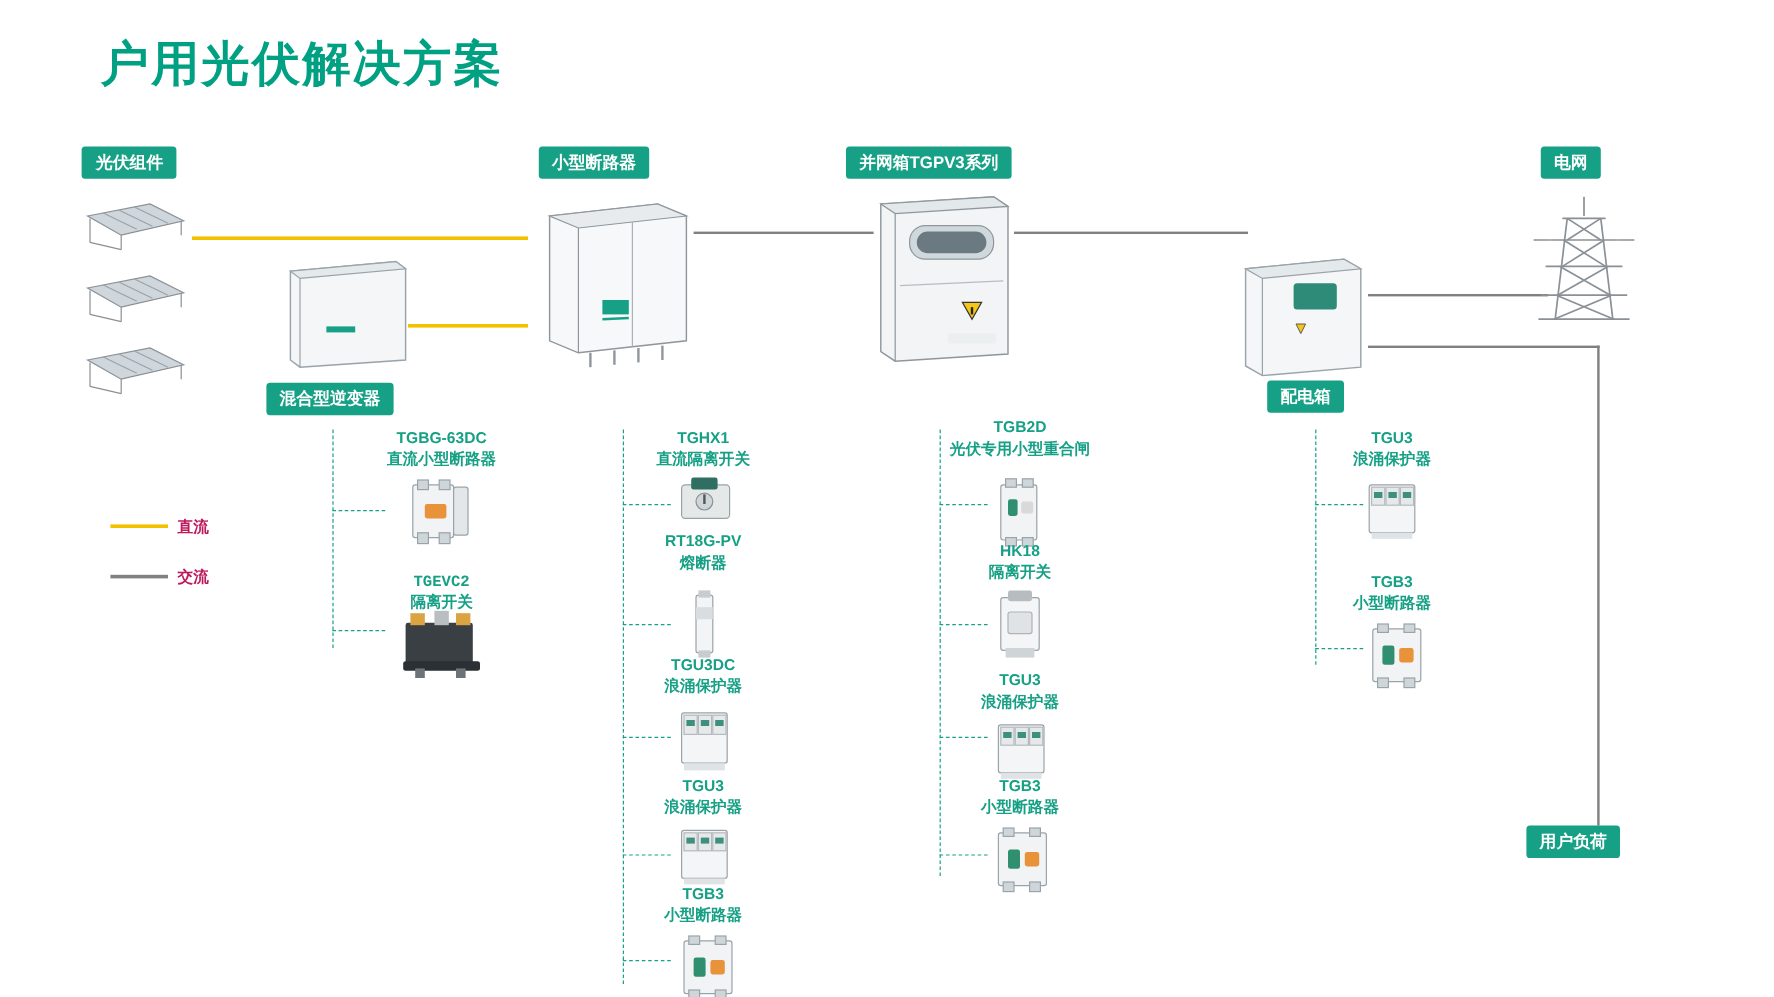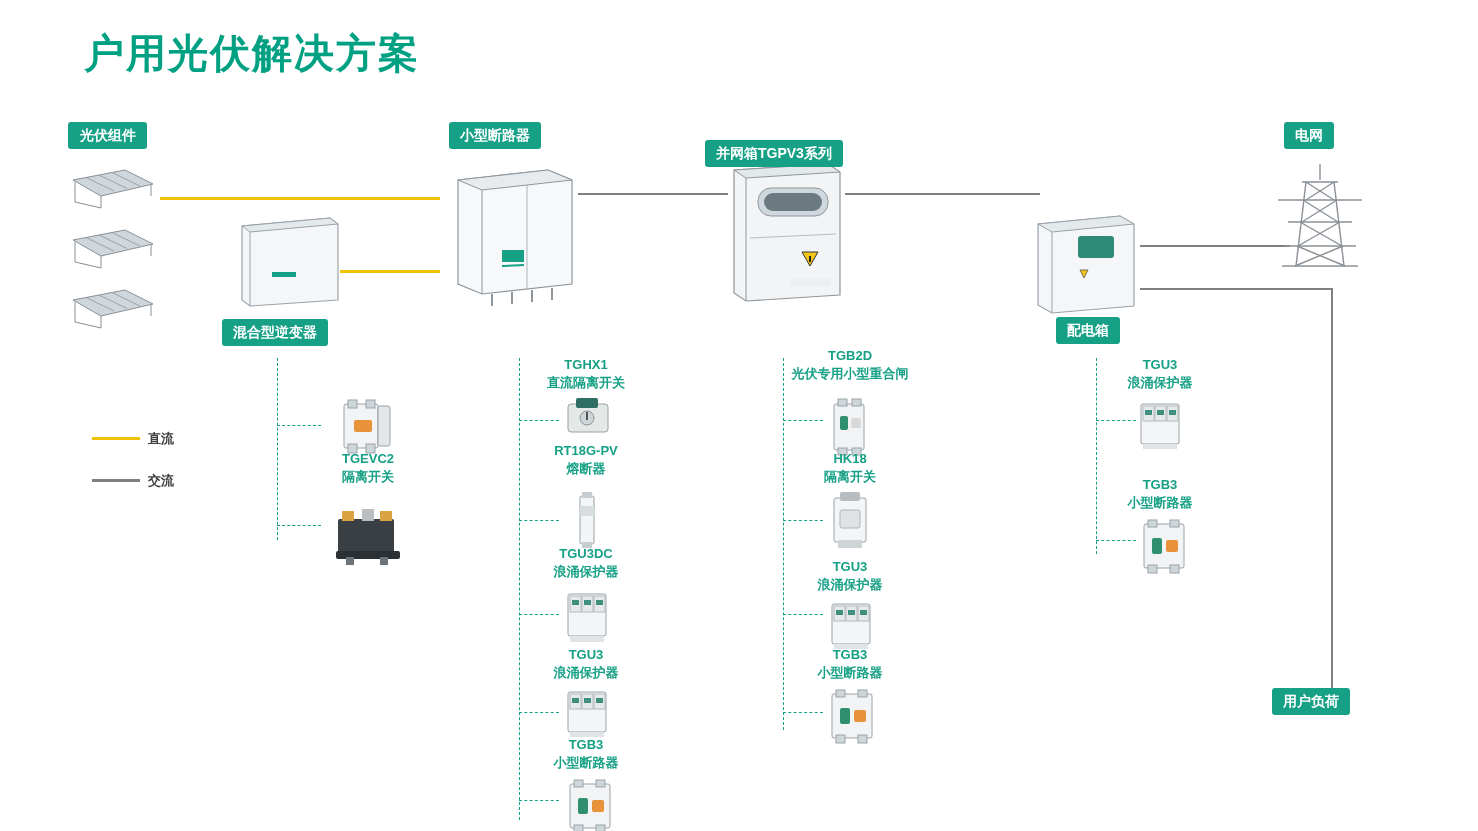--- a/index.html
+++ b/index.html
@@ -35,21 +35,21 @@
     font-weight: bold;
     padding: 5px 11px;
     border-radius: 3px;
     white-space: nowrap;
     line-height: 1.2;
   }
   .legend-label {
     position: absolute;
     font-size: 13px;
     font-weight: bold;
-    color: #404040;
+    color: #be185d;
   }
   .legend-line {
     position: absolute;
     height: 3px;
   }
   .wire-dc {
     position: absolute;
     background: #f2c200;
     height: 3px;
   }
@@ -209,48 +209,52 @@
         <line x1="25" y1="86" x2="73" y2="106"></line>
         <line x1="71" y1="86" x2="23" y2="106"></line>
         <line x1="6" y1="40" x2="20" y2="40"></line>
         <line x1="76" y1="40" x2="90" y2="40"></line>
       </g>
     </svg>
   </div>
 
   <div class="tag" style="left:68px; top:122px;padding-left:12px;">光伏组件</div>
   <div class="tag" style="left:449px; top:122px;">小型断路器</div>
-  <div class="tag" style="left:705px; top:140px;">并网箱TGPV3系列</div>
+  <div class="tag" style="left:705px; top:122px;">并网箱TGPV3系列</div>
   <div class="tag" style="left:1284px; top:122px;">电网</div>
   <div class="tag" style="left:222px; top:319px;">混合型逆变器</div>
   <div class="tag" style="left:1056px; top:317px;">配电箱</div>
   <div class="tag" style="left:1272px; top:688px;">用户负荷</div>
 
   <div class="legend-line" style="left:92px; top:437px; width:48px; background:#f2c200;"></div>
   <div class="legend-label" style="left:148px; top:430px;">直流</div>
   <div class="legend-line" style="left:92px; top:479px; width:48px; background:#808080;"></div>
   <div class="legend-label" style="left:148px; top:472px;">交流</div>
 
   <div class="dashed-v" style="left:277px; top:358px; height:182px;"></div>
   <div class="dashed-h" style="left:277px; top:425px; width:44px;"></div>
   <div class="dashed-h" style="left:277px; top:525px; width:44px;"></div>
 
+  <div class="comp-label" style="left:293px; top:356px; width:150px;">
+    <div>TGBG-63DC</div>
+    <div>直流小型断路器</div>
+  </div>
   <div class="prod" style="left:336px; top:398px; width:62px; height:58px;">
     <svg width="62" height="58" viewBox="0 0 62 58">
       <rect x="8" y="6" width="34" height="44" rx="2" fill="#f1f3f4" stroke="#9aa3aa"></rect>
       <rect x="12" y="2" width="9" height="8" fill="#cfd6da" stroke="#9aa3aa"></rect>
       <rect x="30" y="2" width="9" height="8" fill="#cfd6da" stroke="#9aa3aa"></rect>
       <rect x="12" y="46" width="9" height="9" fill="#cfd6da" stroke="#9aa3aa"></rect>
       <rect x="30" y="46" width="9" height="9" fill="#cfd6da" stroke="#9aa3aa"></rect>
       <rect x="18" y="22" width="18" height="12" rx="2" fill="#e8933a"></rect>
       <rect x="42" y="8" width="12" height="40" rx="2" fill="#e3e7e9" stroke="#9aa3aa"></rect>
     </svg>
   </div>
 
-  <div class="comp-label" style="left:293px; top:450px; width:150px;">
+  <div class="comp-label" style="left:293px; top:476px; width:150px;font-family:Liberation Mono, monospace;">
     <div>TGEVC2</div>
     <div>隔离开关</div>
   </div>
   <div class="prod" style="left:332px; top:505px; width:72px; height:62px;">
     <svg width="72" height="62" viewBox="0 0 72 62">
       <rect x="6" y="14" width="56" height="34" rx="2" fill="#3a3f44"></rect>
       <rect x="10" y="6" width="12" height="10" fill="#d9a441"></rect>
       <rect x="30" y="4" width="12" height="12" fill="#b9bec2"></rect>
       <rect x="48" y="6" width="12" height="10" fill="#d9a441"></rect>
       <rect x="4" y="46" width="64" height="8" rx="2" fill="#2b3034"></rect>

